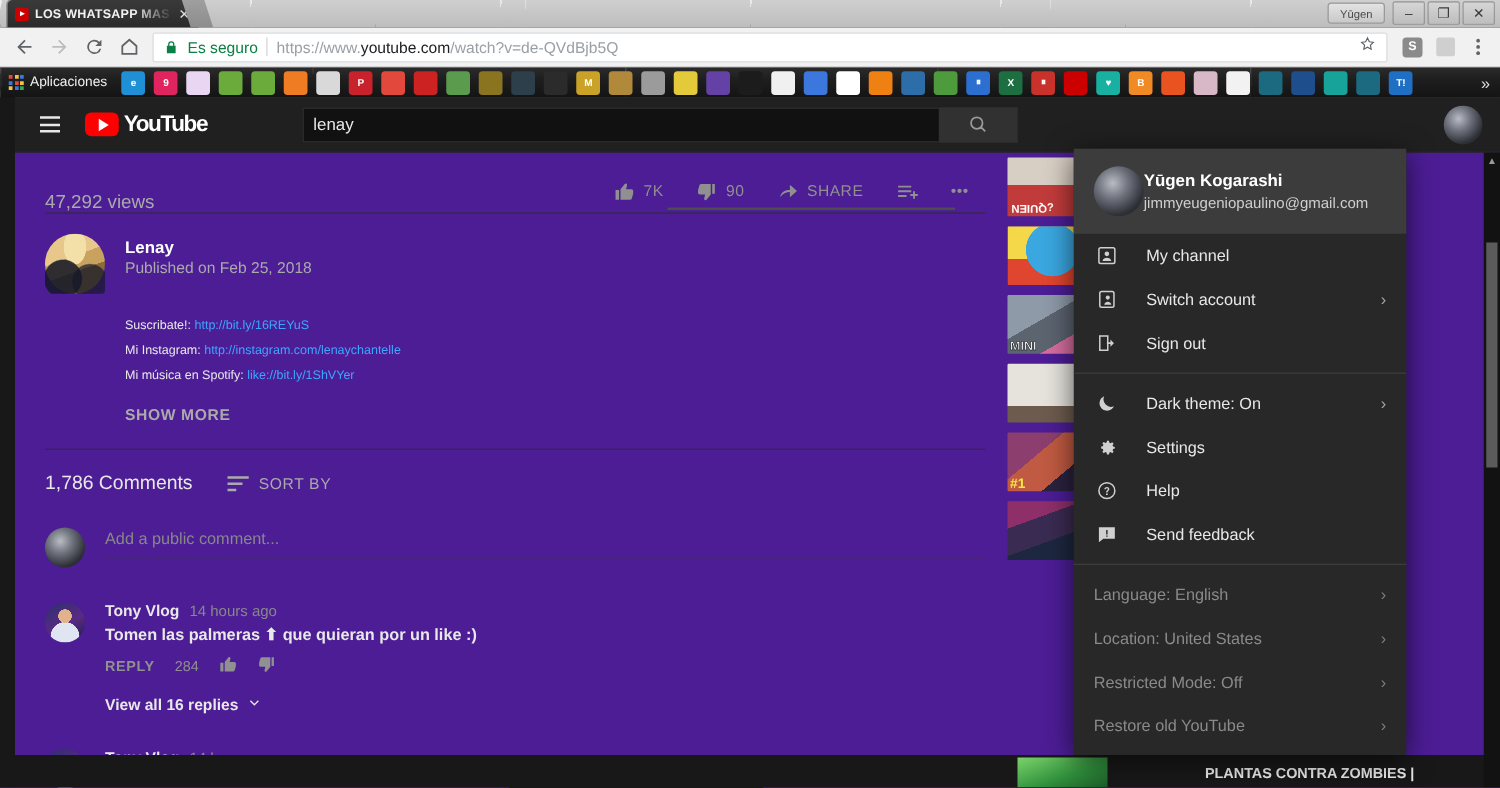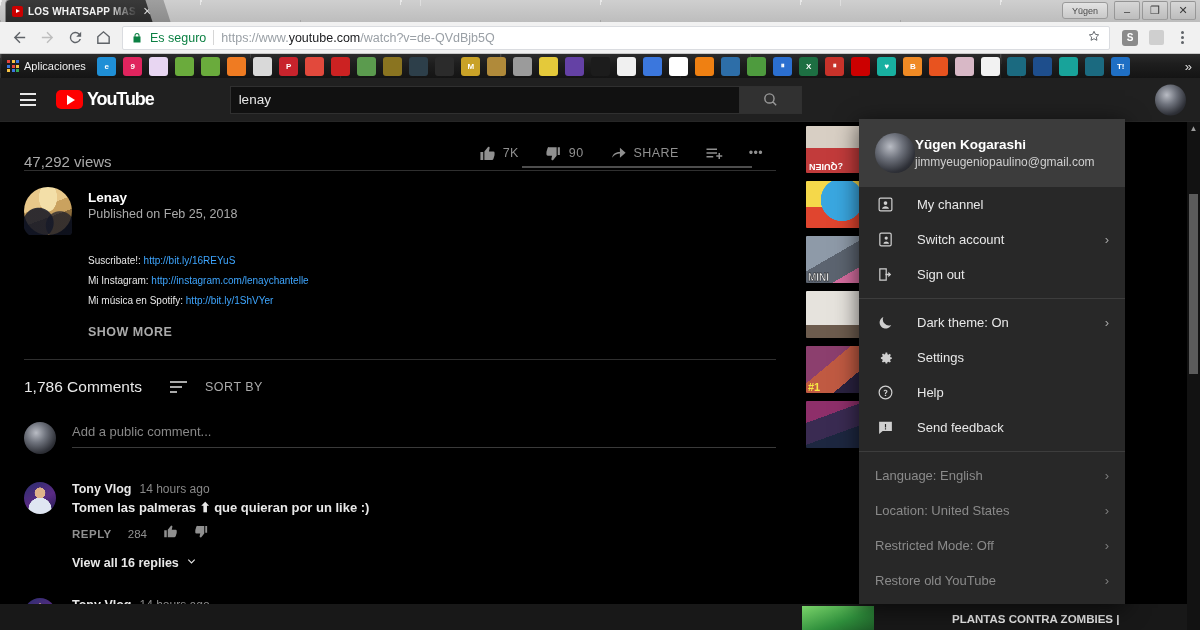--- a/index.html
+++ b/index.html
@@ -125,21 +125,21 @@
   .apps-label{ font-size:11px; color:#f0f0f0; }
   .bm-item{
     width:19px; height:19px; border-radius:3px; flex:0 0 auto; margin:0 3.5px;
     background-size:cover; z-index:1; position:relative;
     display:flex; align-items:center; justify-content:center;
     font-size:8px; font-weight:700; color:#fff; overflow:hidden;
   }
   .bm-more{ margin-left:auto; color:#ddd; font-size:13px; z-index:1; padding-right:4px; }
 
   
-  .yt{ position:relative; height:552px; background:#000000; overflow:hidden; }
+  .yt{ position:relative; height:552px; background:#4c1d95; overflow:hidden;margin-left:12px; }
 
   .yt-header{
     height:44px; background:#202020; display:flex; align-items:center;
     padding:0 14px; gap:14px; position:relative; z-index:5;
     border-bottom:1px solid #262626;
   }
   .burger{ display:flex; flex-direction:column; gap:3.5px; padding:6px; }
   .burger i{ width:16px;height:2px;background:#e8e8e8;display:block; }
   .yt-logo{ display:flex; align-items:center; gap:4px; }
   .yt-logo-mark{
@@ -216,21 +216,21 @@
   .show-more{
     padding-left:64px; padding-top:14px; font-size:12.5px; font-weight:600;
     color:#aaa; letter-spacing:.5px;
   }
   .hr2{ height:1px; background:#2f2f2f; margin:20px 0 0 0; }
 
   
   .comments{ padding-top:18px; }
   .comm-head{ display:flex; align-items:center; gap:28px; }
   .comm-count{ font-size:15.5px; color:#e8e8e8; }
-  .sort{ display:flex; align-items:center; gap:18px; color:#aaa; font-size:12.5px; font-weight:500; letter-spacing:.5px; }
+  .sort{ display:flex; align-items:center; gap:8px; color:#aaa; font-size:12.5px; font-weight:500; letter-spacing:.5px; }
   .sort-ico{ display:flex; flex-direction:column; gap:3px; }
   .sort-ico i{ height:2px; background:#aaa; display:block; }
   .sort-ico i:nth-child(1){ width:17px; }
   .sort-ico i:nth-child(2){ width:12px; }
   .sort-ico i:nth-child(3){ width:7px; }
 
   .add-comm{ display:flex; gap:16px; padding-top:26px; align-items:flex-start; }
   .av-sm{
     width:32px;height:32px;border-radius:50%;flex:0 0 auto;
     background:radial-gradient(circle at 38% 34%,#b9bcc4 0%,#6f737d 34%,#2f3138 70%,#17181c 100%);
@@ -568,21 +568,21 @@
       </div>
 
       <div class="desc">
         <div>
           <span>Suscribate!: </span><a href="#">http://bit.ly/16REYuS</a>
         </div>
         <div>
           <span>Mi Instagram: </span><a href="#">http://instagram.com/lenaychantelle</a>
         </div>
         <div>
-          <span>Mi música en Spotify: </span><a href="#">http://bit.ly/1ShVYer</a>
+          <span>Mi música en Spotify: </span><a href="#">like://bit.ly/1ShVYer</a>
         </div>
       </div>
       <div class="show-more">SHOW MORE</div>
 
       <div class="hr2"></div>
 
       <div class="comments">
         <div class="comm-head">
           <span class="comm-count">1,786 Comments</span>
           <span class="sort">

